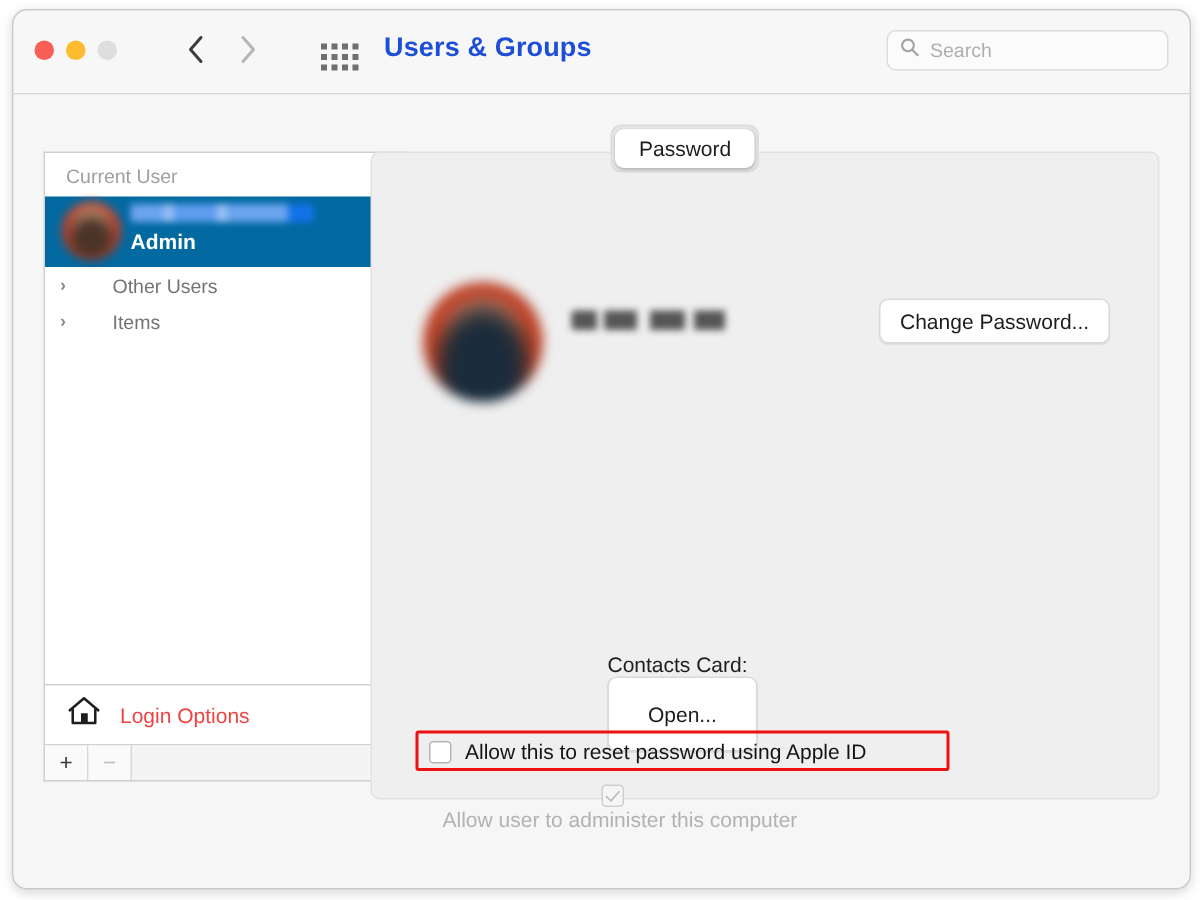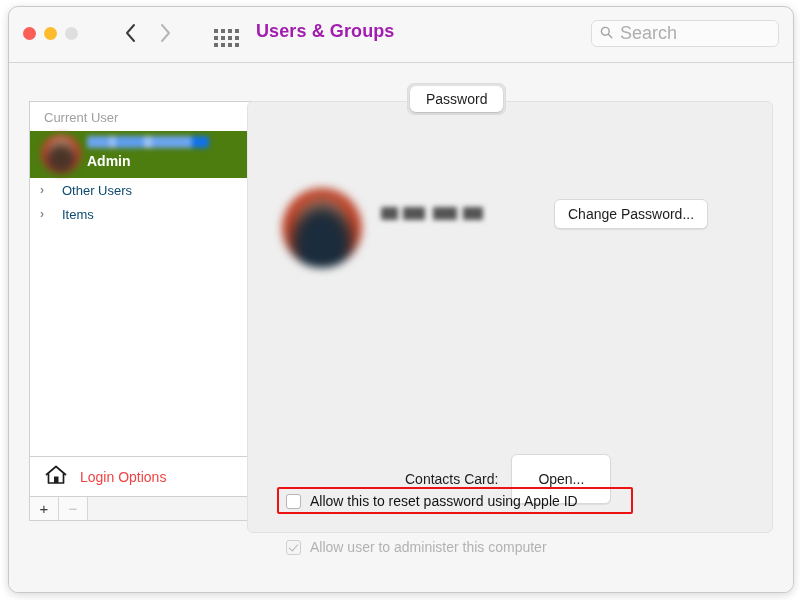--- a/index.html
+++ b/index.html
@@ -82,42 +82,42 @@
     height: 4px;
     background: #6f6f6f;
   }
 
   .win-title {
     position: absolute;
     left: 247px;
     top: 14px;
     font-size: 18px;
     font-weight: bold;
-    color: #a21caf;
+    color: #1d4ed8;
     letter-spacing: .1px;
   }
 
   .search-box {
     position: absolute;
     right: 14px;
     top: 13px;
     width: 188px;
     height: 27px;
     background: #fbfbfb;
     border: 1px solid #dddddd;
     border-radius: 6px;
     display: flex;
     align-items: center;
     padding: 0 8px;
     box-sizing: border-box;
   }
   .search-box svg { flex: none; }
   .search-text {
     margin-left: 7px;
-    font-size: 18px;
+    font-size: 13px;
     color: #aeaeae;
   }
 
   
   .content {
     position: relative;
     height: 529px;
     background: #f6f6f6;
   }
 
@@ -137,21 +137,21 @@
     overflow: hidden;
   }
   .sb-header {
     font-size: 13px;
     color: #a0a0a0;
     padding: 8px 0 6px 14px;
   }
   .sb-user-row {
     position: relative;
     height: 47px;
-    background: #4d7c0f;
+    background: #0369a1;
   }
   .sb-avatar {
     position: absolute;
     left: 11px;
     top: 3px;
     width: 40px;
     height: 40px;
     border-radius: 50%;
     background:
       radial-gradient(circle at 50% 62%, #4a3428 0 28%, rgba(74,52,40,0) 60%),
@@ -184,23 +184,23 @@
     padding-left: 10px;
   }
   .sb-group .tri {
     width: 12px;
     font-size: 12px;
     color: #8a8a8a;
     font-weight: bold;
     line-height: 1;
   }
   .sb-group .lbl {
-    margin-left: 10px;
+    margin-left: 23px;
     font-size: 13px;
-    color: #0c4a6e;
+    color: #737373;
   }
 
   .login-options {
     border: 1px solid #d0d0d0;
     background: #ffffff;
     height: 41px;
     display: flex;
     align-items: center;
     padding-left: 14px;
     box-sizing: border-box;
@@ -299,45 +299,46 @@
     border-radius: 6px;
     font-size: 14px;
     color: #1d1d1d;
     box-shadow: 0 1px 1px rgba(0,0,0,0.08);
     padding: 6px 13px;
     box-sizing: border-box;
     white-space: nowrap;
   }
   .change-pw {
     position: absolute;
-    left: 545px;
+    left: 577px;
     top: 136px;
   }
 
   .contacts-row {
     position: absolute;
     left: 396px;
-    top: 391px;
-    display: flex;
-    align-items: center;
+    top: 372px;
+    display: flex;
+    align-items: flex-start;
+    flex-direction: column;
   }
   .contacts-label {
     font-size: 14px;
     color: #1d1d1d;
     margin-right: 13px;
   }
   .open-btn { padding: 16px 26px; }
 
   .check-row {
     position: absolute;
     display: flex;
     align-items: center;
   }
   .check-row.reset { left: 277px; top: 430px; }
-  .check-row.admin { left: 277px; top: 476px; }
+  .check-row.admin { left: 277px; top: 460px; flex-direction: column; }
 
   .checkbox {
     width: 15px;
     height: 15px;
     border-radius: 3px;
     border: 1px solid #b5b5b5;
     background: #ffffff;
     box-sizing: border-box;
     flex: none;
   }

